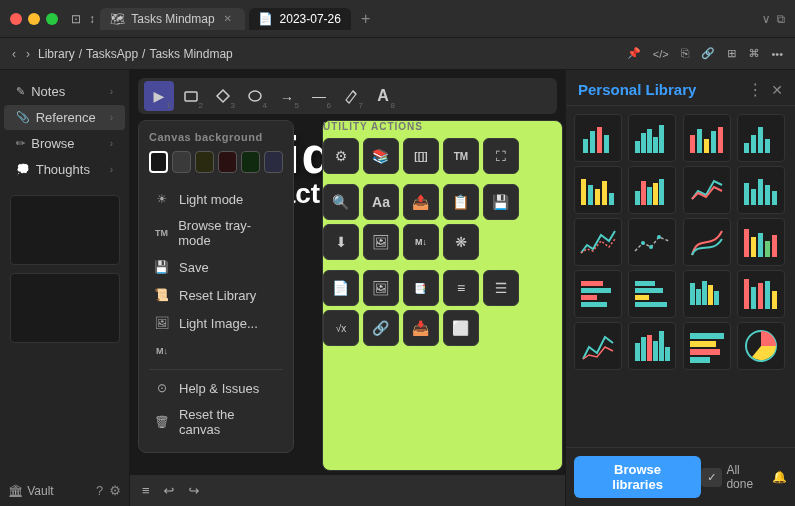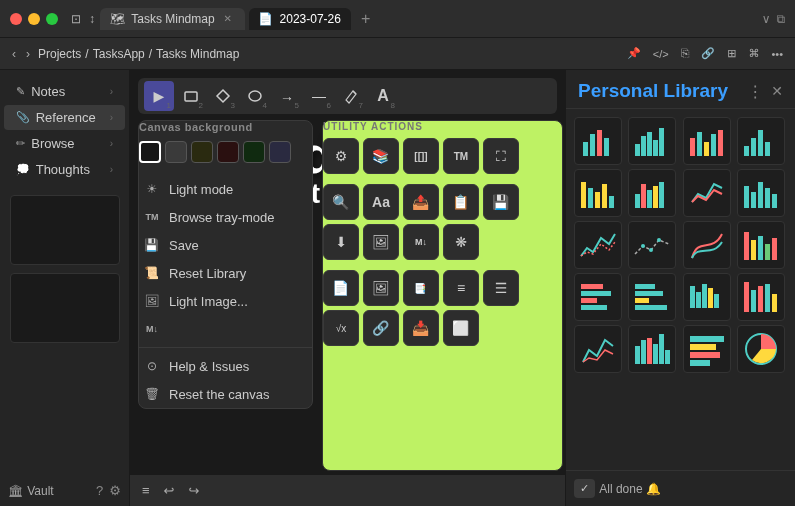--- a/index.html
+++ b/index.html
@@ -245,24 +245,25 @@
       font-family: 'Comic Sans MS', cursive, sans-serif;
       margin-left: 60px;
       margin-top: -8px;
     }
 
     
     .canvas-menu {
       position: absolute;
       top: 50px;
       left: 8px;
-      width: 175px;
+      width: 156px;
       background: #2a2a2a;
       border: 1px solid #3a3a3a;
       border-radius: 8px;
+      padding: 10px;
       z-index: 20;
     }
     .menu-section-title {
       font-size: 11px;
       color: #888;
       margin-bottom: 8px;
       font-weight: 600;
       letter-spacing: 0.5px;
     }
     .color-swatches {
@@ -370,21 +371,21 @@
       flex-shrink: 0;
     }
     .library-header {
       display: flex;
       align-items: center;
       justify-content: space-between;
       padding: 10px 12px 6px;
       border-bottom: 1px solid #333;
     }
     .library-title {
-      font-size: 19px;
+      font-size: 15px;
       font-weight: 700;
       color: #3b9eff;
     }
     .library-close {
       color: #888;
       cursor: pointer;
       font-size: 14px;
     }
     .library-options {
       color: #888;
@@ -475,21 +476,21 @@
     <span>⧉</span>
   </div>
 </div>
 
 <div class="toolbar">
   <div class="toolbar-nav">
     <button class="toolbar-btn">‹</button>
     <button class="toolbar-btn">›</button>
   </div>
   <div class="breadcrumb">
-    <span>Projects</span>
+    <span>Library</span>
     <span>/</span>
     <span>TasksApp</span>
     <span>/</span>
     <span>Tasks Mindmap</span>
   </div>
   <div class="toolbar-actions">
     <button class="toolbar-btn">📌</button>
     <button class="toolbar-btn">&lt;/&gt;</button>
     <button class="toolbar-btn">⎘</button>
     <button class="toolbar-btn">🔗</button>
@@ -850,20 +851,21 @@
       </div>
       <div class="lib-item">
         <svg viewBox="0 0 38 38">
             <circle cx="19" cy="19" r="15" fill="none" stroke="#4ecdc4" stroke-width="2"></circle>
             <path d="M19 19 L19 4 A15 15 0 0 1 34 19 Z" fill="#ff6b6b"></path>
             <path d="M19 19 L34 19 A15 15 0 0 1 10 30 Z" fill="#ffd93d"></path>
           </svg>
       </div>
     </div>
     <div class="library-footer">
+      <button class="browse-btn">Browse libraries</button>
       <div class="all-done">
         <span class="all-done-check">✓</span>
         <span>All done</span>
         <span>🔔</span>
       </div>
     </div>
   </div>
 
 </div>
 

